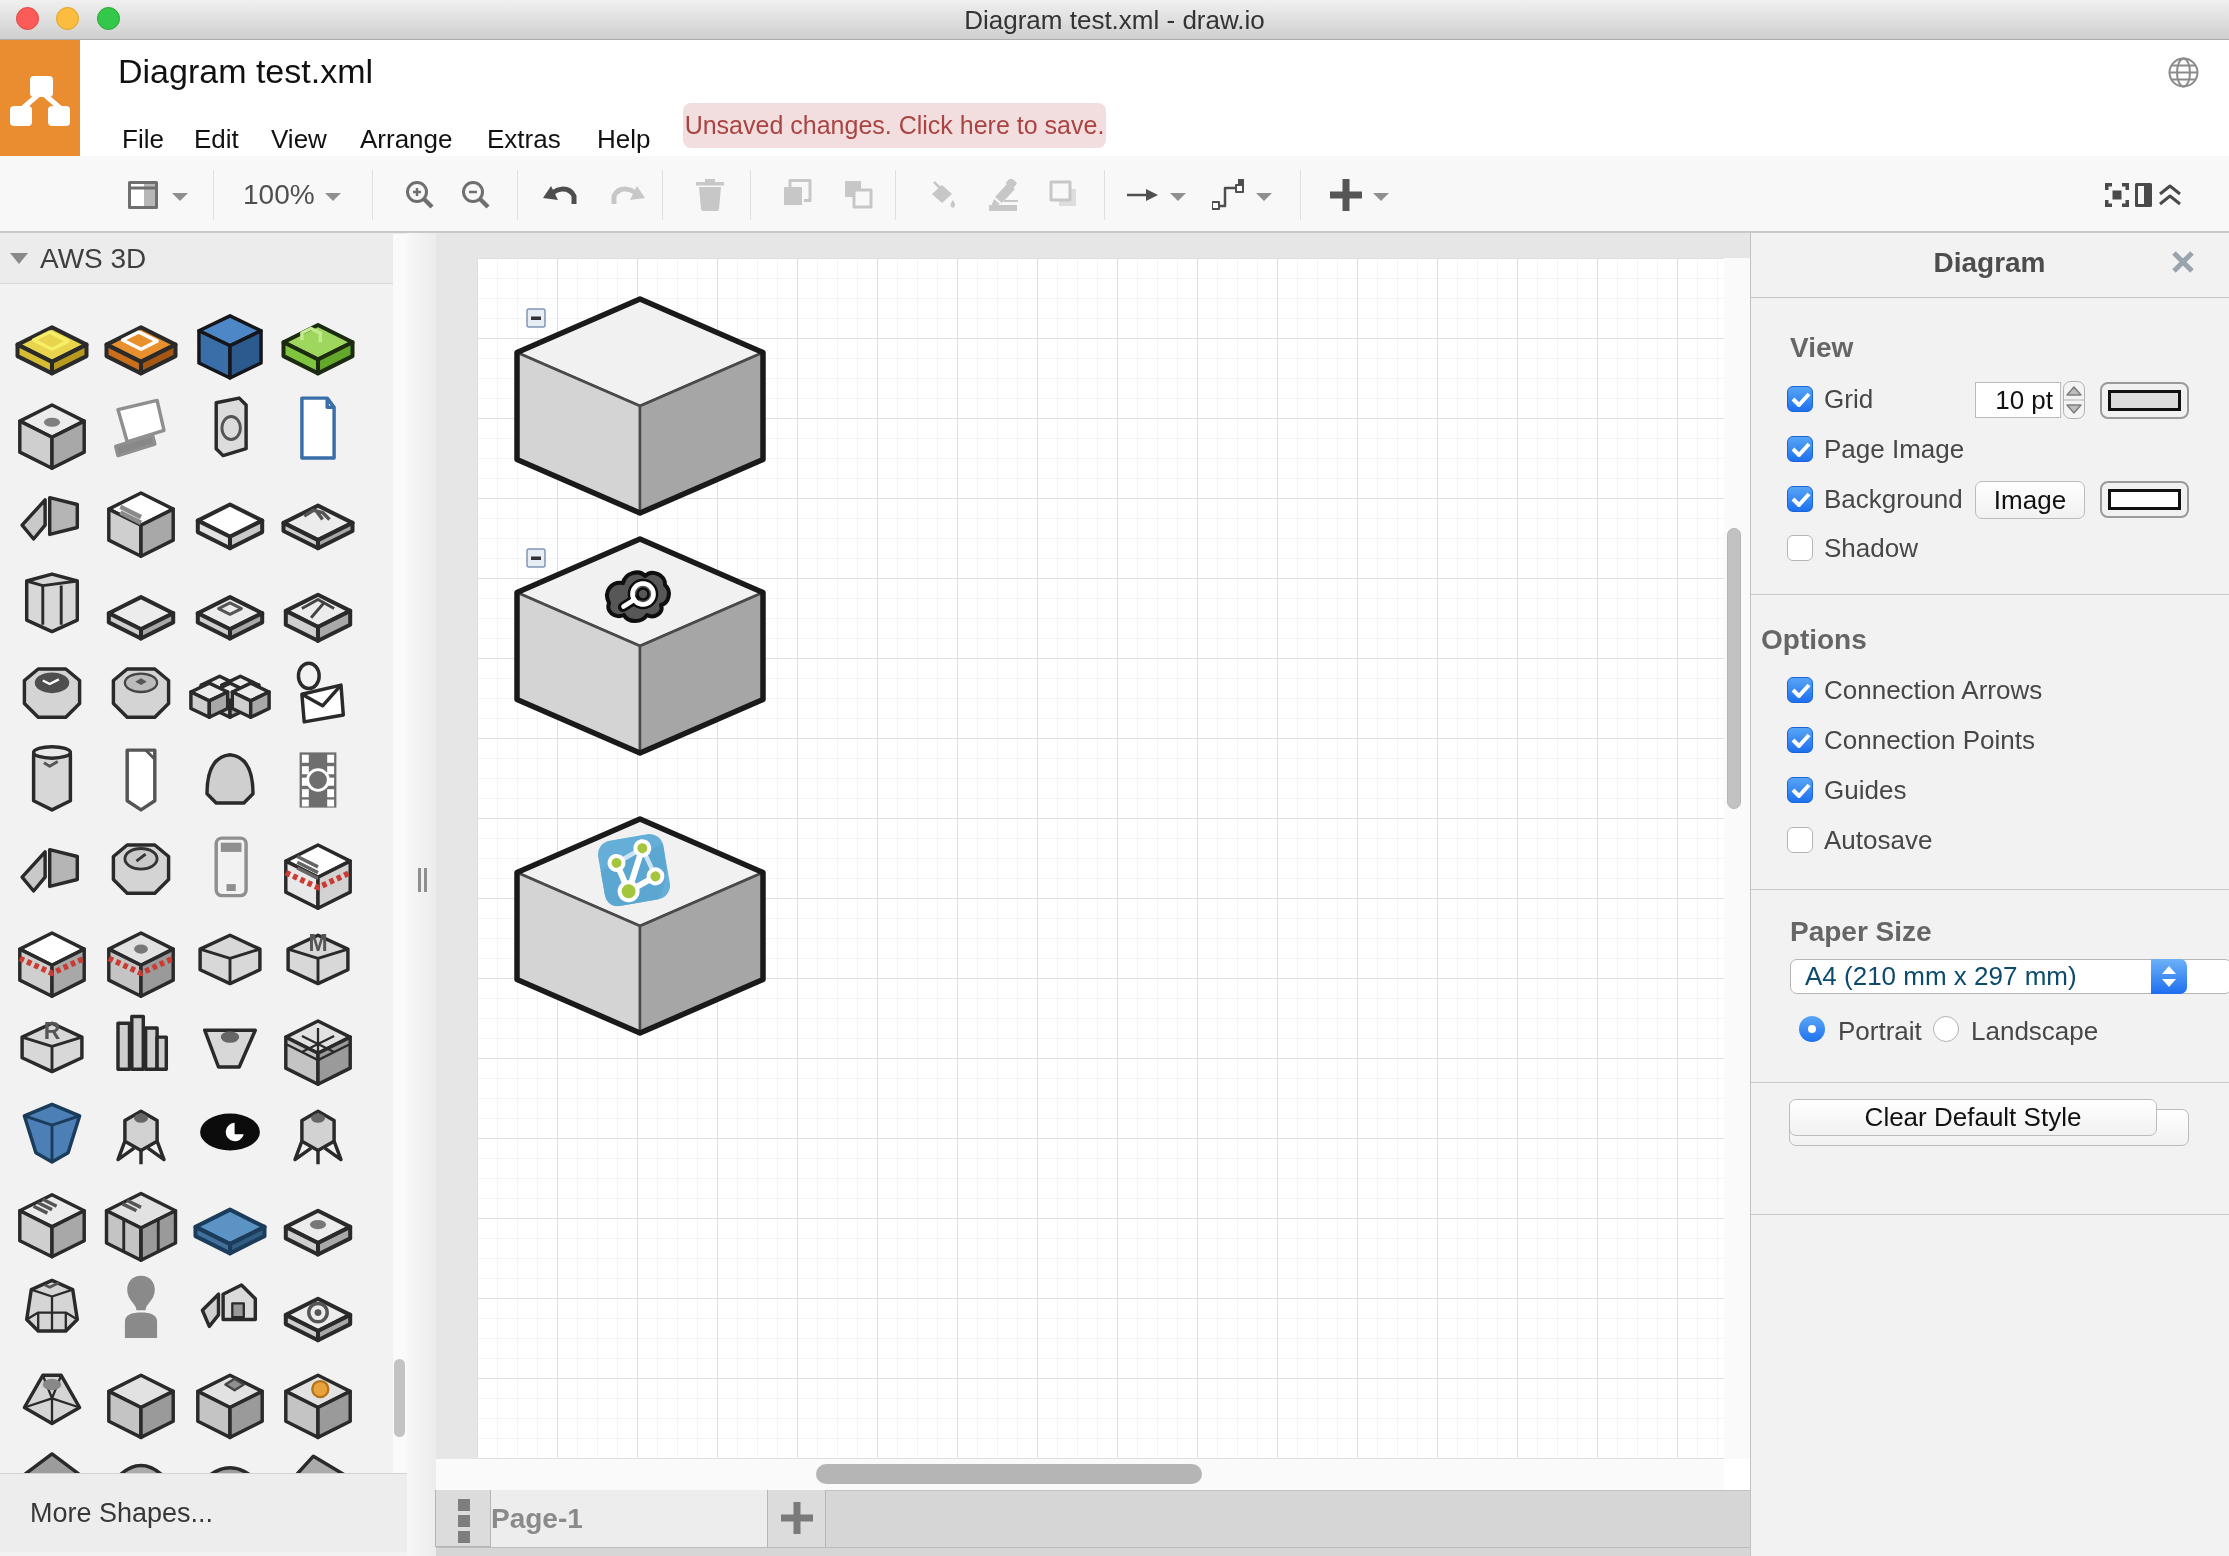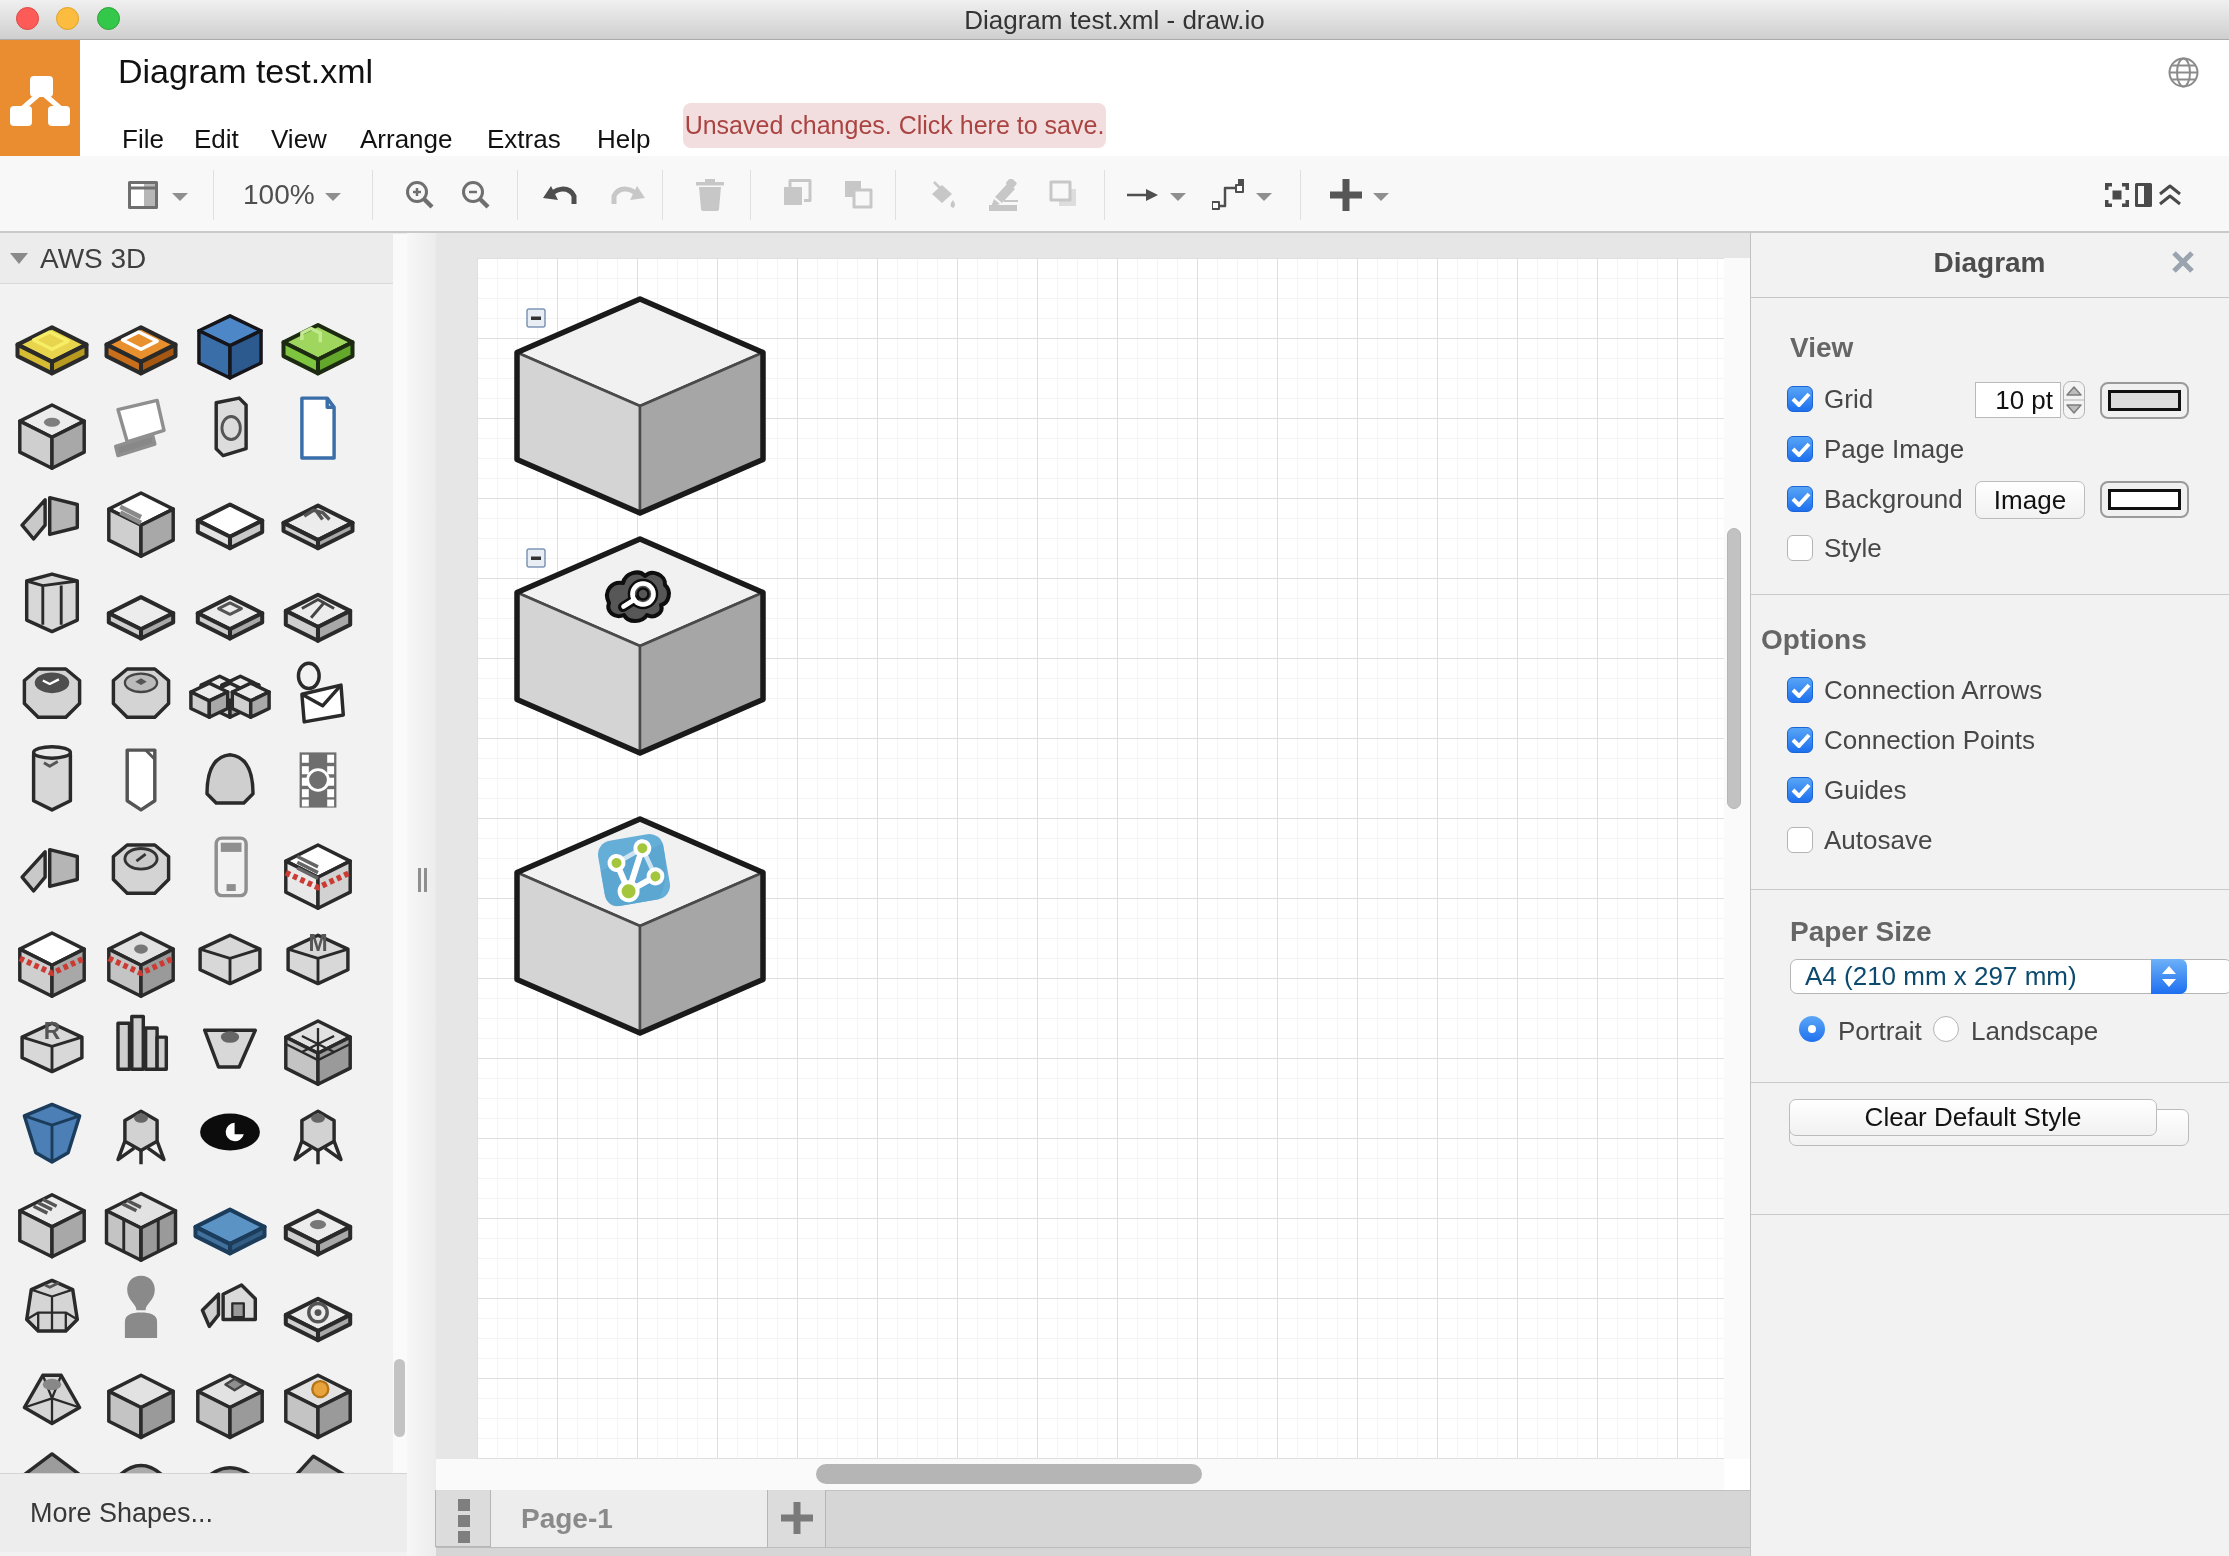--- a/index.html
+++ b/index.html
@@ -41,21 +41,21 @@
  repeating-linear-gradient(90deg,#f4f4f4 0 1px,transparent 1px 20px),
  repeating-linear-gradient(0deg,#f4f4f4 0 1px,transparent 1px 20px),#fff}
 .vscroll{left:1724px;top:258px;width:26px;height:1201px;background:#fafafa}
 .vthumb{left:1727px;top:528px;width:14px;height:281px;background:#c2c2c2;border-radius:7px;border:1px solid #b5b5b5}
 
 .hscrollbar{left:436px;top:1459px;width:1314px;height:31px;background:#fafafa}
 .hthumb{left:816px;top:1464px;width:386px;height:20px;background:#b5b5b5;border-radius:10px}
 .corner{left:1724px;top:1459px;width:26px;height:31px;background:#fff}
 .tabbar{left:436px;top:1490px;width:1314px;height:66px;background:#d6d6d6;border-top:1px solid #c2c2c2}
 .dots{left:435px;top:1490px;width:56px;height:57px;background:#dcdcdc;border:1px solid #b5b5b5;border-top:none}
-.ptab{left:491px;top:1490px;width:277px;height:57px;background:#ededed;border-right:1px solid #b5b5b5;font-size:28px;font-weight:bold;color:#8a8a8a;line-height:57px;padding-left:30px}
+.ptab{left:491px;top:1490px;width:277px;height:57px;background:#ededed;border-right:1px solid #b5b5b5;font-size:28px;font-weight:bold;color:#8a8a8a;line-height:57px;padding-left:0}
 .plustab{left:768px;top:1490px;width:58px;height:57px;background:#dcdcdc;border-right:1px solid #b5b5b5}
 
 .rpanel{left:1750px;top:233px;width:479px;height:1323px;background:#f2f2f2;border-left:1px solid #c2c2c2}
 .rphead{left:1750px;top:233px;width:479px;height:65px;border-bottom:1px solid #c6c6c6;text-align:center;font-size:28px;font-weight:bold;color:#4d4d4d;line-height:60px}
 .rpx{left:2168px;top:247px;width:30px;height:30px}
 .sect{font-size:28px;font-weight:bold;color:#666}
 .lbl{font-size:26px;color:#474747}
 .cb{width:26px;height:26px;border-radius:6px}
 .cb.on{background:linear-gradient(#57a5f6,#1e70ee);border:1px solid #1b64d8}
 .cb.off{background:#fff;border:1px solid #b4b4b4}
@@ -679,21 +679,21 @@
     <svg width="26" height="18" viewBox="0 0 26 18">
       <path d="M5 8 L11 14 L21 3" fill="none" stroke="#fff" stroke-width="4"></path>
     </svg>
   </div>
 <div class="abs lbl" style="left:1824px;top:484px">Background</div>
 <div class="abs btn" style="left:1975px;top:481px;width:110px;height:38px;line-height:36px">Image</div>
 <div class="abs swatch" style="left:2100px;top:481px">
     <div class="in" style="background:#fff"></div>
   </div>
 <div class="abs cb off" style="left:1787px;top:535px"></div>
-<div class="abs lbl" style="left:1824px;top:533px">Style</div>
+<div class="abs lbl" style="left:1824px;top:533px">Shadow</div>
 <div class="abs hr" style="top:594px"></div>
 <div class="abs sect" style="left:1761px;top:624px">Options</div>
 <div class="abs cb on" style="left:1787px;top:677px">
     <svg width="26" height="18" viewBox="0 0 26 18">
       <path d="M5 8 L11 14 L21 3" fill="none" stroke="#fff" stroke-width="4"></path>
     </svg>
   </div>
 <div class="abs lbl" style="left:1824px;top:675px">Connection Arrows</div>
 <div class="abs cb on" style="left:1787px;top:727px">
     <svg width="26" height="18" viewBox="0 0 26 18">

